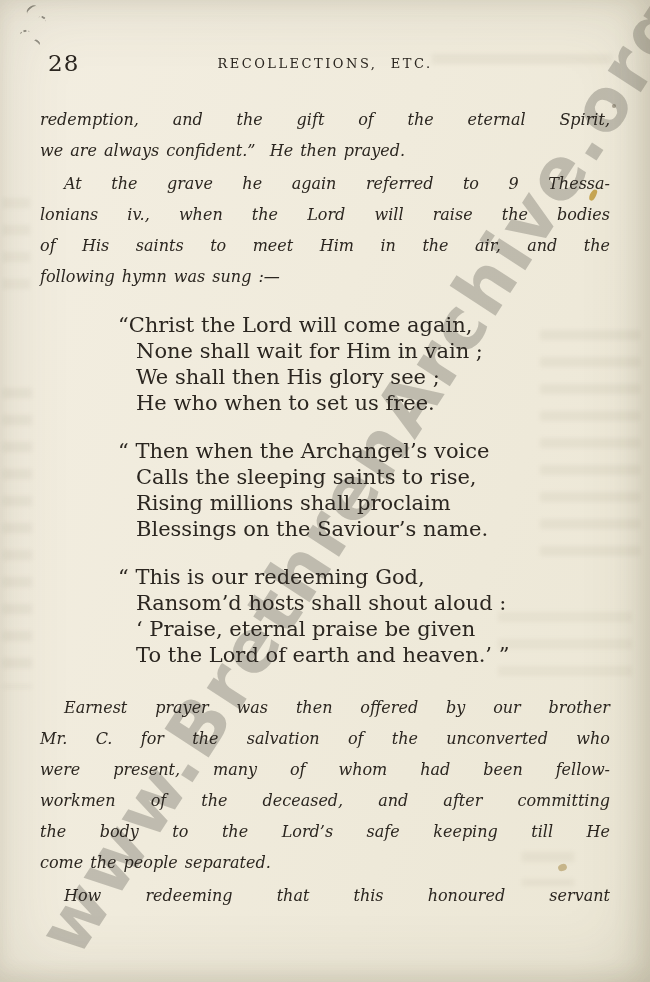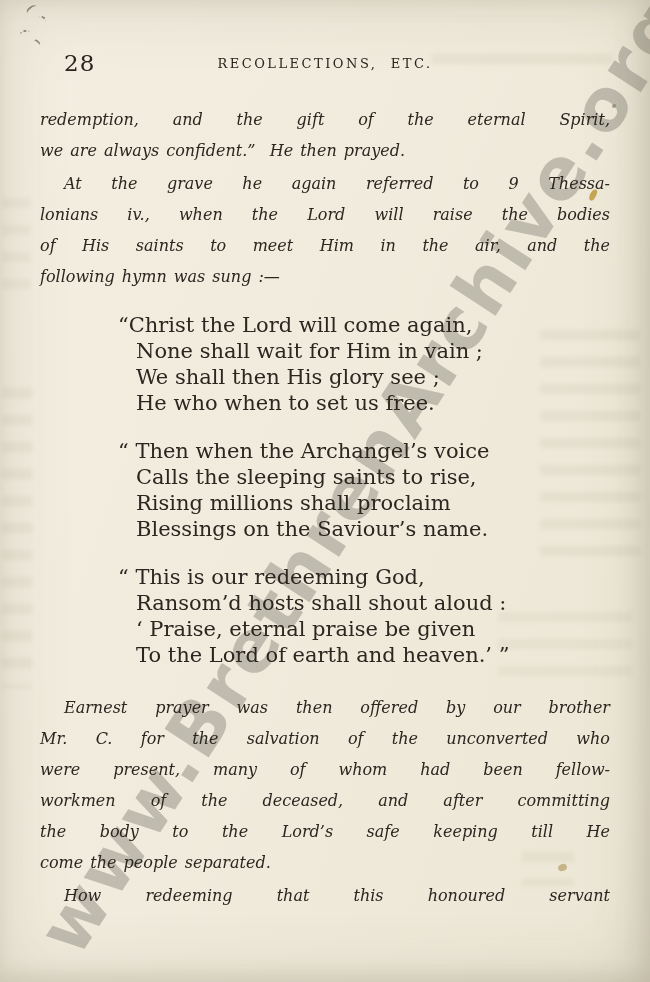--- a/index.html
+++ b/index.html
@@ -56,21 +56,21 @@
   .speck-dark   { left: 612px; top: 104px; width: 4px; height: 4px;  background: #6c6454; border-radius: 50%; opacity: .55; }
   .scribble { position: absolute; z-index: 5; pointer-events: none; border-top: 2px solid rgba(70, 66, 58, 0.55); border-radius: 50%; }
   .scribble-a { left: 26px; top: 6px;  width: 12px; height: 6px; transform: rotate(-38deg); }
   .scribble-b { left: 38px; top: 16px; width: 8px;  height: 5px; transform: rotate(28deg);  border-top-style: dotted; }
   .scribble-c { left: 20px; top: 30px; width: 10px; height: 5px; transform: rotate(-15deg); border-top-style: dotted; }
   .scribble-d { left: 33px; top: 40px; width: 7px;  height: 4px; transform: rotate(40deg); }
   
   .sheet { position: relative; z-index: 2; }
   .page-header { position: relative; padding-top: 50px; height: 36px; }
   .page-number {
-    position: absolute; left: 64px; top: 50px;
+    position: absolute; left: 48px; top: 50px;
     font-size: 23px; letter-spacing: 1px;
   }
   .page-title {
     text-align: center;
     font-size: 13px;
     letter-spacing: 2.5px;
     white-space: pre;
     padding-top: 6px;
   }
   .content { margin-top: 18px; padding: 0 40px; }

